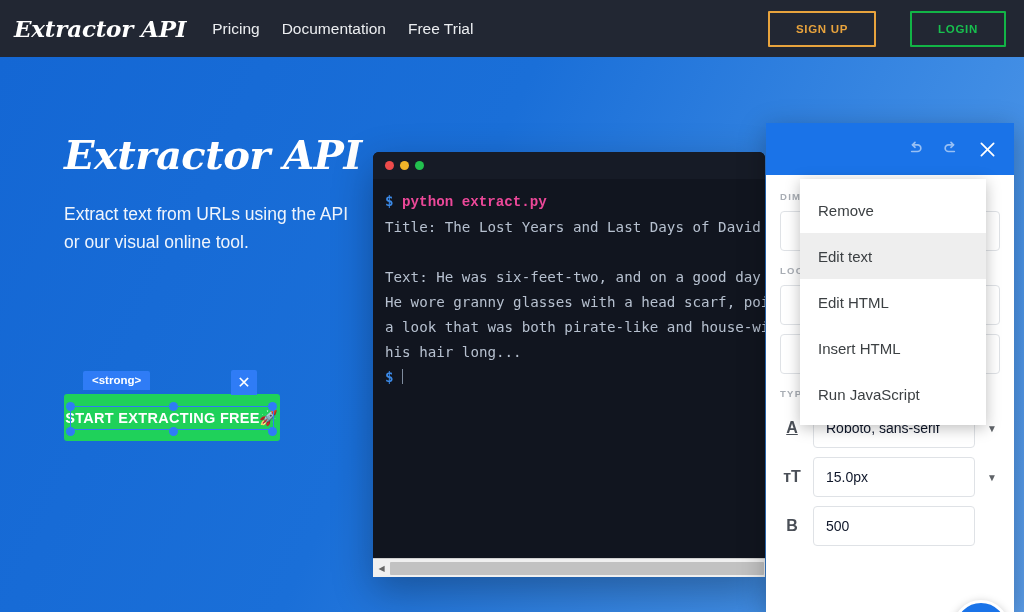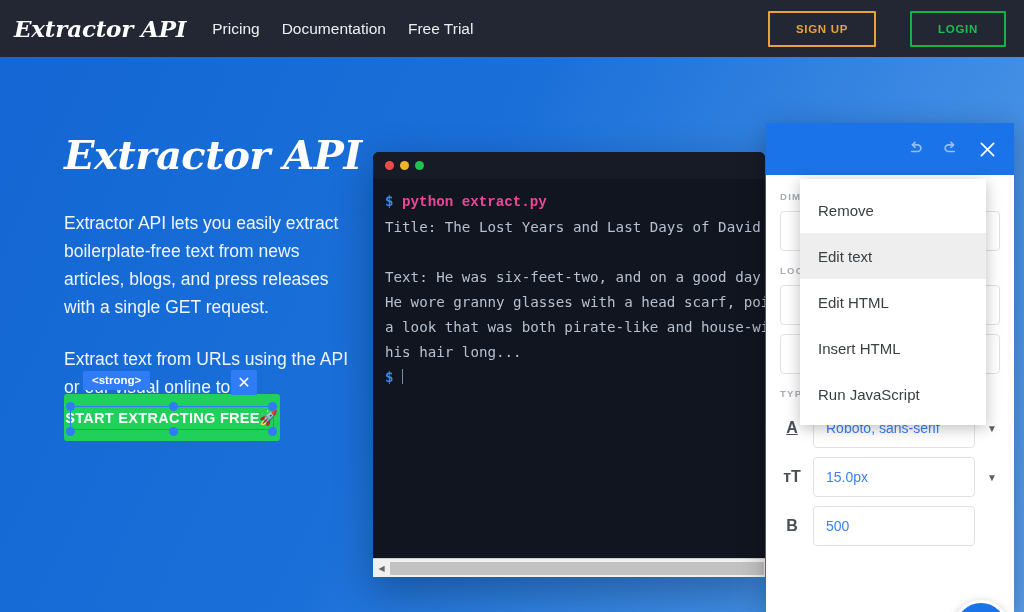--- a/index.html
+++ b/index.html
@@ -216,21 +216,21 @@
     white-space: nowrap;
   }
   .sec-label.first { margin-top: 0; }
   .field-row { display: flex; gap: 10px; margin-bottom: 9px; align-items: center; }
   .fld {
     flex: 1; height: 40px;
     border: 1px solid #dfe2e6; border-radius: 4px;
     background: #fff;
     display: flex; align-items: center;
     padding: 0 12px;
-    font-size: 14px; color: #3b82f6;
+    font-size: 14px; color: #0f172a;
   }
   .ty-row { display: flex; align-items: center; gap: 9px; margin-bottom: 9px; }
   .ty-ico {
     width: 24px; text-align: center;
     font-size: 16px; color: #4a4f57; font-weight: bold;
     flex: none;
   }
   .ty-ico.underlined { text-decoration: underline; }
   .caret {
     flex: none; width: 16px;
@@ -285,21 +285,20 @@
   <div class="nav-actions">
     <button class="btn-outline btn-signup">SIGN UP</button>
     <button class="btn-outline btn-login">LOGIN</button>
   </div>
 </div>
 
 <div class="hero">
 
   <div class="hero-copy">
     <div class="hero-title">Extractor API</div>
-    <div class="hero-p">Extractor API lets you easily extract boilerplate-free text from news articles, blogs, and press releases with a single GET request.</div>
     <div class="hero-p second">Extract text from URLs using the API or our visual online tool.</div>
   </div>
 
   <div class="cta-wrap">
     <button class="cta-btn">
       <span>START EXTRACTING FREE</span>
       <span class="cta-rocket">🚀</span>
     </button>
     <div class="sel-tag">&lt;strong&gt;</div>
     <div class="sel-close">✕</div>

